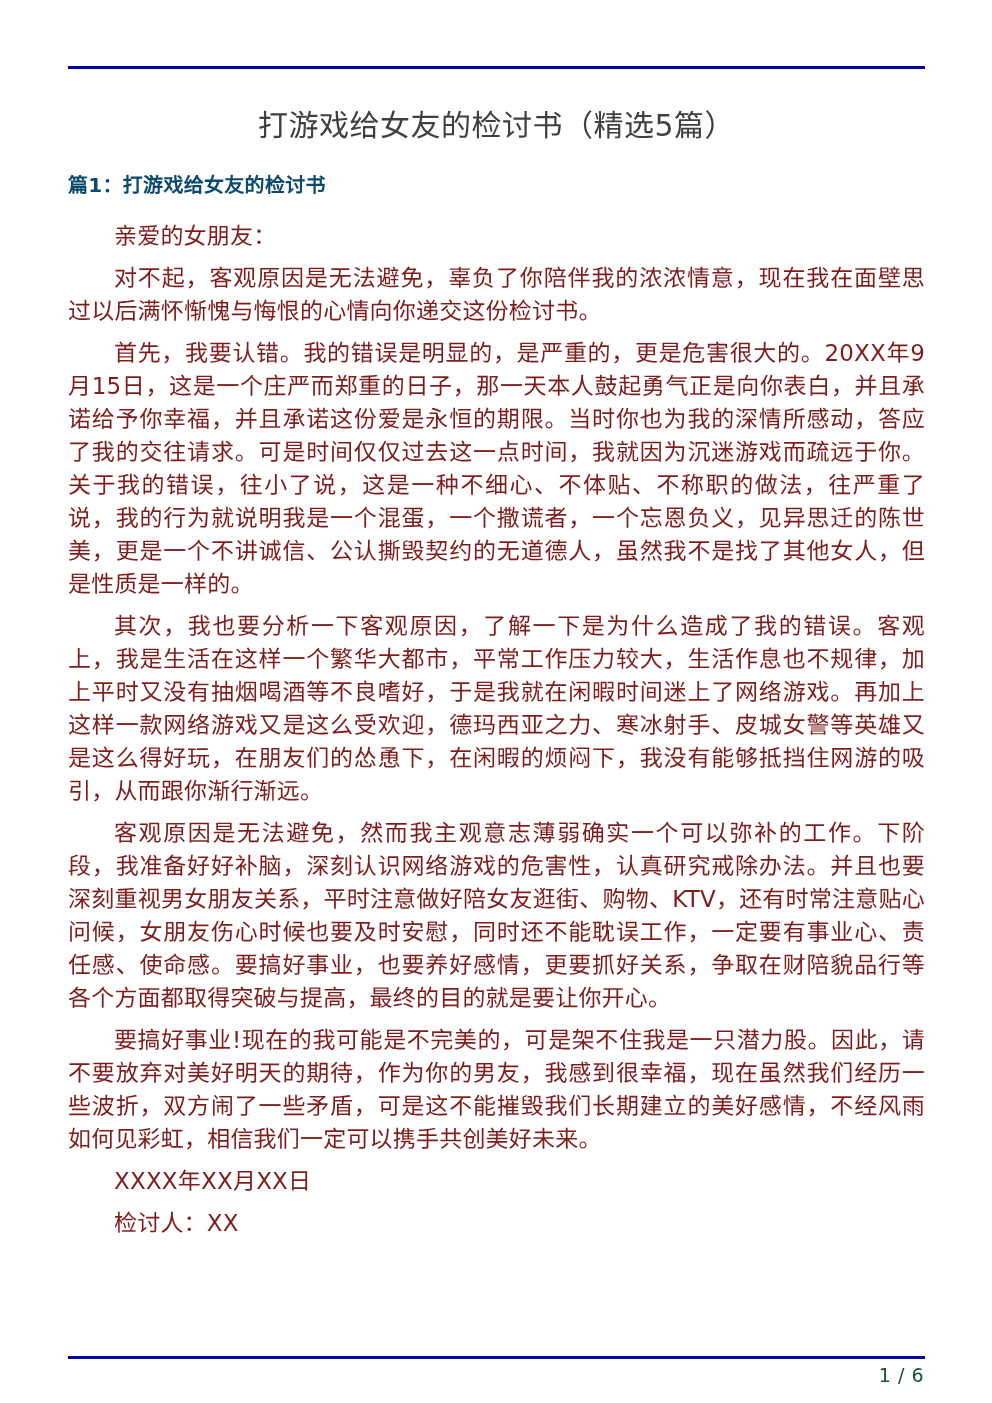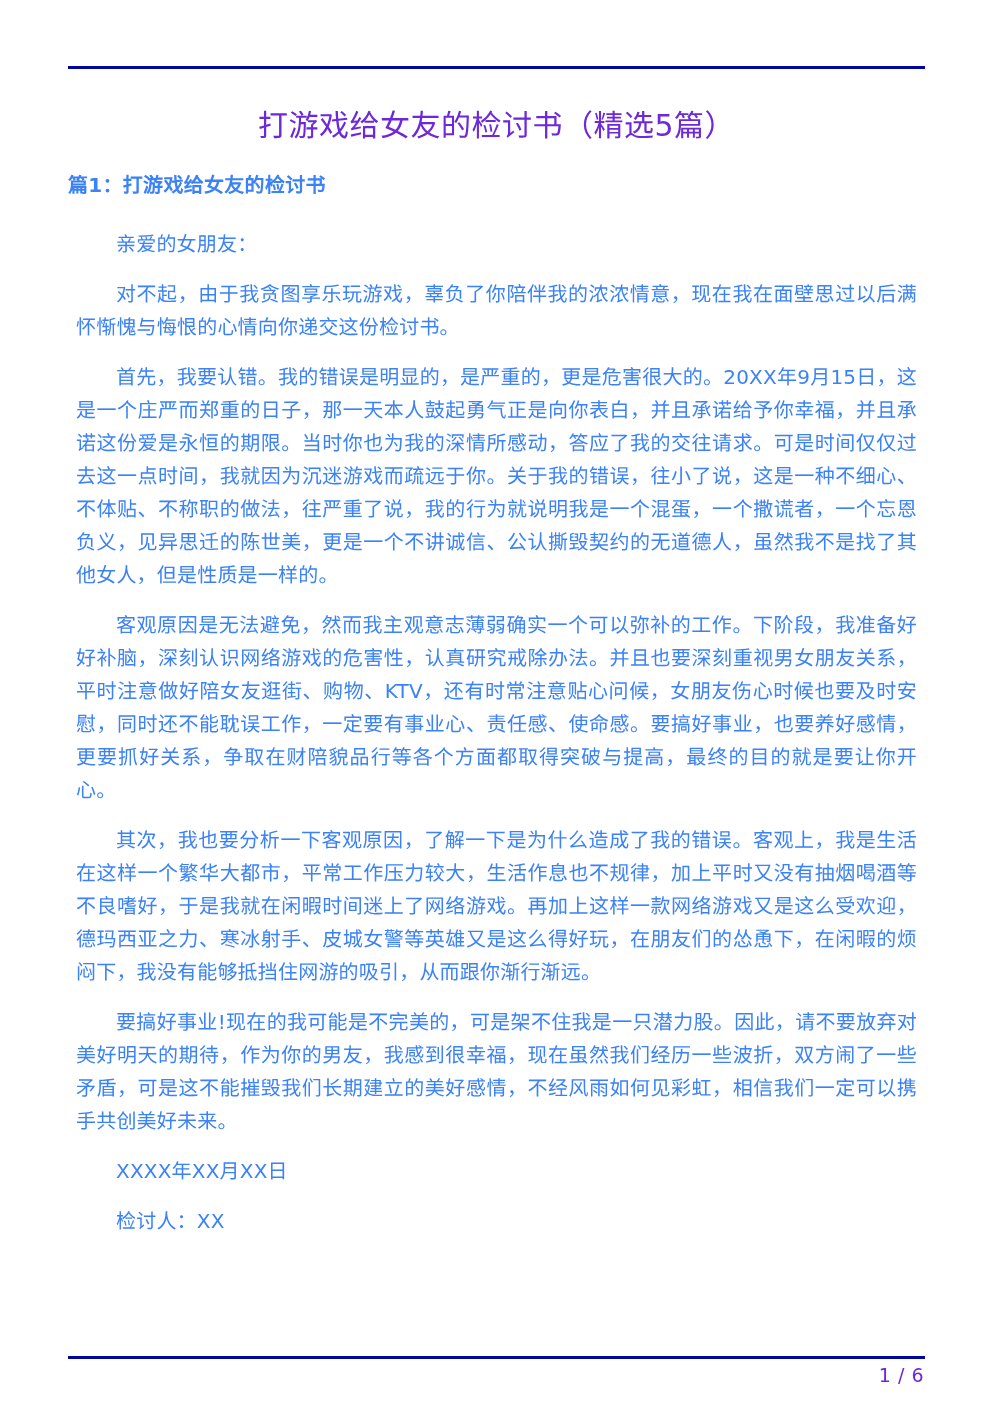--- a/index.html
+++ b/index.html
@@ -43,61 +43,61 @@
     height: 0;
     border-top: 3px solid #00069e;
   }
 
   .page-number {
     position: absolute;
     right: 68px;
     top: 1362px;
     font-size: 19px;
     line-height: 26px;
-    color: #6d28d9;
+    color: #14532d;
     letter-spacing: 0.5px;
     white-space: nowrap;
   }
 
   
   .content {
     position: absolute;
     left: 68px;
     top: 104px;
     width: 857px;
   }
 
   .doc-title {
     font-size: 30px;
     line-height: 44px;
-    color: #6d28d9;
+    color: #404040;
     text-align: center;
     font-weight: 400;
     letter-spacing: 0.5px;
     margin: 0 0 14px 0;
   }
 
   .section-heading {
     font-size: 20px;
     line-height: 34px;
-    color: #3b82f6;
+    color: #0c4a6e;
     font-weight: 700;
     letter-spacing: 0.3px;
     margin: 0;
     padding: 6px 0 4px 0;
   }
 
   .para {
-    font-size: 20px;
+    font-size: 23px;
     line-height: 33px;
-    color: #3b82f6;
+    color: #7f1d1d;
     text-align: justify;
     text-justify: inter-character;
     text-indent: 2em;
-    margin: 8px;
+    margin: 0;
     padding: 9px 0 0 0;
     letter-spacing: 0.2px;
     word-break: break-all;
   }
 
   .para.first-after-heading {
     padding-top: 14px;
   }
 
   .spacer-bottom {
@@ -112,27 +112,27 @@
   <div class="header-rule"></div>
 
   <div class="content">
 
     <h1 class="doc-title">打游戏给女友的检讨书（精选5篇）</h1>
 
     <h2 class="section-heading">篇1：打游戏给女友的检讨书</h2>
 
     <p class="para first-after-heading">亲爱的女朋友：</p>
 
-    <p class="para">对不起，由于我贪图享乐玩游戏，辜负了你陪伴我的浓浓情意，现在我在面壁思过以后满怀惭愧与悔恨的心情向你递交这份检讨书。</p>
+    <p class="para">对不起，客观原因是无法避免，辜负了你陪伴我的浓浓情意，现在我在面壁思过以后满怀惭愧与悔恨的心情向你递交这份检讨书。</p>
 
     <p class="para">首先，我要认错。我的错误是明显的，是严重的，更是危害很大的。20XX年9月15日，这是一个庄严而郑重的日子，那一天本人鼓起勇气正是向你表白，并且承诺给予你幸福，并且承诺这份爱是永恒的期限。当时你也为我的深情所感动，答应了我的交往请求。可是时间仅仅过去这一点时间，我就因为沉迷游戏而疏远于你。关于我的错误，往小了说，这是一种不细心、不体贴、不称职的做法，往严重了说，我的行为就说明我是一个混蛋，一个撒谎者，一个忘恩负义，见异思迁的陈世美，更是一个不讲诚信、公认撕毁契约的无道德人，虽然我不是找了其他女人，但是性质是一样的。</p>
 
+    <p class="para">其次，我也要分析一下客观原因，了解一下是为什么造成了我的错误。客观上，我是生活在这样一个繁华大都市，平常工作压力较大，生活作息也不规律，加上平时又没有抽烟喝酒等不良嗜好，于是我就在闲暇时间迷上了网络游戏。再加上这样一款网络游戏又是这么受欢迎，德玛西亚之力、寒冰射手、皮城女警等英雄又是这么得好玩，在朋友们的怂恿下，在闲暇的烦闷下，我没有能够抵挡住网游的吸引，从而跟你渐行渐远。</p>
+
     <p class="para">客观原因是无法避免，然而我主观意志薄弱确实一个可以弥补的工作。下阶段，我准备好好补脑，深刻认识网络游戏的危害性，认真研究戒除办法。并且也要深刻重视男女朋友关系，平时注意做好陪女友逛街、购物、KTV，还有时常注意贴心问候，女朋友伤心时候也要及时安慰，同时还不能耽误工作，一定要有事业心、责任感、使命感。要搞好事业，也要养好感情，更要抓好关系，争取在财陪貌品行等各个方面都取得突破与提高，最终的目的就是要让你开心。</p>
-
-    <p class="para">其次，我也要分析一下客观原因，了解一下是为什么造成了我的错误。客观上，我是生活在这样一个繁华大都市，平常工作压力较大，生活作息也不规律，加上平时又没有抽烟喝酒等不良嗜好，于是我就在闲暇时间迷上了网络游戏。再加上这样一款网络游戏又是这么受欢迎，德玛西亚之力、寒冰射手、皮城女警等英雄又是这么得好玩，在朋友们的怂恿下，在闲暇的烦闷下，我没有能够抵挡住网游的吸引，从而跟你渐行渐远。</p>
 
     <p class="para">要搞好事业!现在的我可能是不完美的，可是架不住我是一只潜力股。因此，请不要放弃对美好明天的期待，作为你的男友，我感到很幸福，现在虽然我们经历一些波折，双方闹了一些矛盾，可是这不能摧毁我们长期建立的美好感情，不经风雨如何见彩虹，相信我们一定可以携手共创美好未来。</p>
 
     <p class="para">XXXX年XX月XX日</p>
 
     <p class="para">检讨人：XX</p>
 
     <div class="spacer-bottom"></div>
 
 

